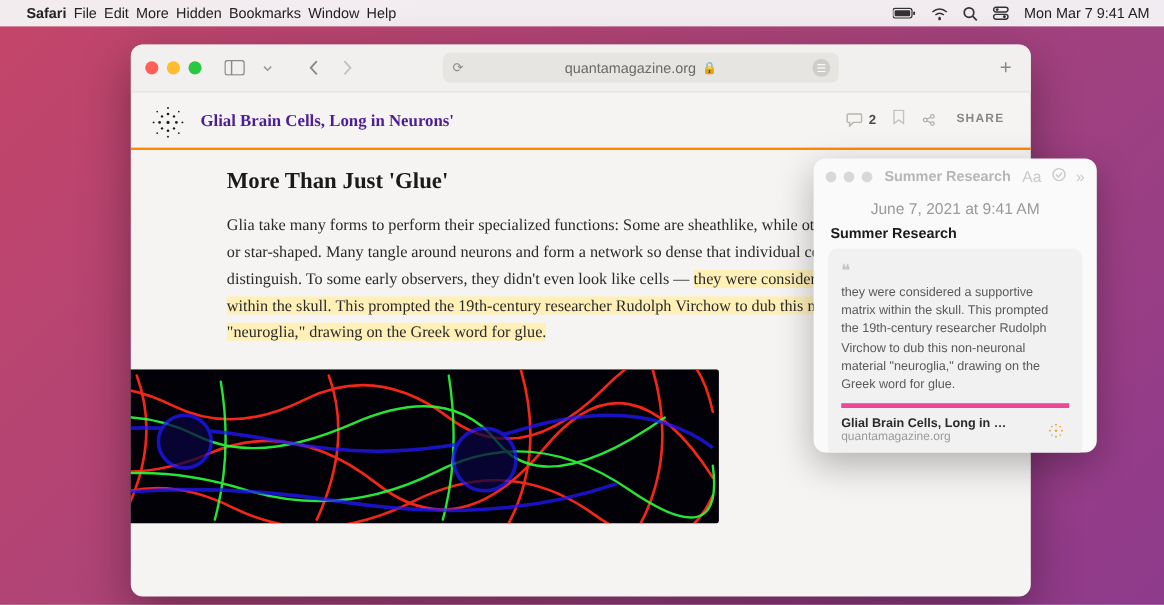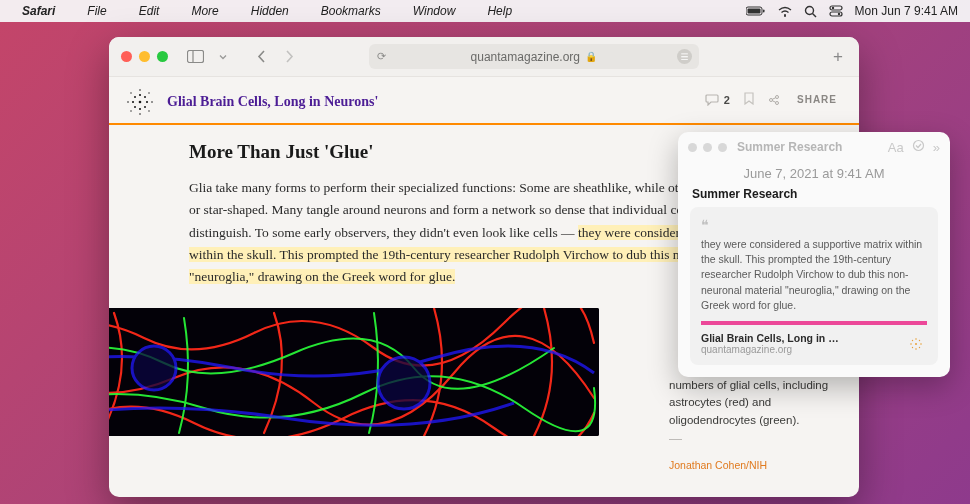--- a/index.html
+++ b/index.html
@@ -8,21 +8,21 @@
   width: 970px; height: 504px;
   background: linear-gradient(135deg, #c44569 0%, #a8437a 50%, #8e3a8c 100%);
   overflow: hidden; position: relative;
 }
 .menubar {
   height: 22px; background: rgba(245,245,247,0.95);
   display: flex; align-items: center; padding: 0 12px;
   font-size: 12px; color: #222;
 }
 .menubar .apple { font-size: 13px; margin-right: 10px; }
-.menubar .mitem { margin-right: 32px; cursor: default; font-style: italic; }
+.menubar .mitem { margin-right: 6px; cursor: default; }
 .menubar .mitem.bold { font-weight: 600; }
 .menubar .spacer { flex: 1; }
 .menubar .ricon { margin-left: 12px; display:flex; align-items:center; }
 .menubar .clock { margin-left: 12px; }
 
 .safari-window {
   position: absolute; left: 109px; top: 37px;
   width: 750px; height: 460px;
   background: #f6f4f2; border-radius: 10px;
   box-shadow: 0 15px 40px rgba(0,0,0,0.35);
@@ -90,21 +90,21 @@
 }
 .caption-side {
   position:absolute; right: 30px; top: 340px; width: 160px;
   font-family: -apple-system, sans-serif; font-size: 11.5px; color:#3a3a38; line-height:1.5;
 }
 .caption-credit { color:#e07a1f; font-size:10.5px; margin-top:10px; display:block;}
 .caption-dash { color:#b7b4b0; font-size:13px; }
 
 .note-window {
   position: absolute; left: 678px; top: 132px;
-  width: 272px; height: 245px;
+  width: 236px; height: 245px;
   background: #fafafa; border-radius: 10px;
   box-shadow: 0 10px 30px rgba(0,0,0,0.28);
   overflow:hidden;
 }
 .note-titlebar {
   height: 30px; display:flex; align-items:center; padding: 0 10px;
   color: #bcbcbc;
 }
 .note-titlebar .ntraffic { display:flex; gap:6px; margin-right:10px;}
 .note-titlebar .ndot { width:9px; height:9px; border-radius:50%; background:#d8d8d8;}
@@ -165,21 +165,21 @@
       </svg>
   </span>
   <span class="ricon">
     <svg width="14" height="12" viewBox="0 0 14 12">
         <rect x="1" y="1" width="12" height="4" rx="2" fill="none" stroke="#333" stroke-width="1.2"></rect>
         <circle cx="4" cy="3" r="1.2" fill="#333"></circle>
         <rect x="1" y="7" width="12" height="4" rx="2" fill="none" stroke="#333" stroke-width="1.2"></rect>
         <circle cx="10" cy="9" r="1.2" fill="#333"></circle>
       </svg>
   </span>
-  <span class="clock">Mon Jun 7  9:41 AM</span>
+  <span class="clock">Mon Mar 7  9:41 AM</span>
 </div>
 
 <div class="safari-window">
   <div class="toolbar">
     <div class="traffic">
       <div class="dot red"></div>
       <div class="dot yellow"></div>
       <div class="dot green"></div>
     </div>
     <div class="tbtn">
@@ -291,25 +291,20 @@
         <g stroke-width="3" fill="none" opacity="0.75">
           <path d="M5 55 Q100 40 200 60 T400 50 T560 65" stroke="#2118ff"></path>
           <path d="M10 110 Q120 90 250 110 T480 95" stroke="#2118ff"></path>
           <circle cx="120" cy="60" r="22" stroke="#2118ff" fill="#0a0640"></circle>
           <circle cx="370" cy="75" r="26" stroke="#2118ff" fill="#0a0640"></circle>
         </g>
       </svg>
     </div>
   </div>
 
-  <div class="caption-side">
-    <span>numbers of glial cells, including astrocytes (red) and oligodendrocytes (green).</span>
-    <div class="caption-dash">—</div>
-    <span class="caption-credit">Jonathan Cohen/NIH</span>
-  </div>
 </div>
 
 <div class="note-window">
   <div class="note-titlebar">
     <div class="ntraffic">
       <div class="ndot"></div>
       <div class="ndot"></div>
       <div class="ndot"></div>
     </div>
     <span class="note-title">Summer Research</span>

